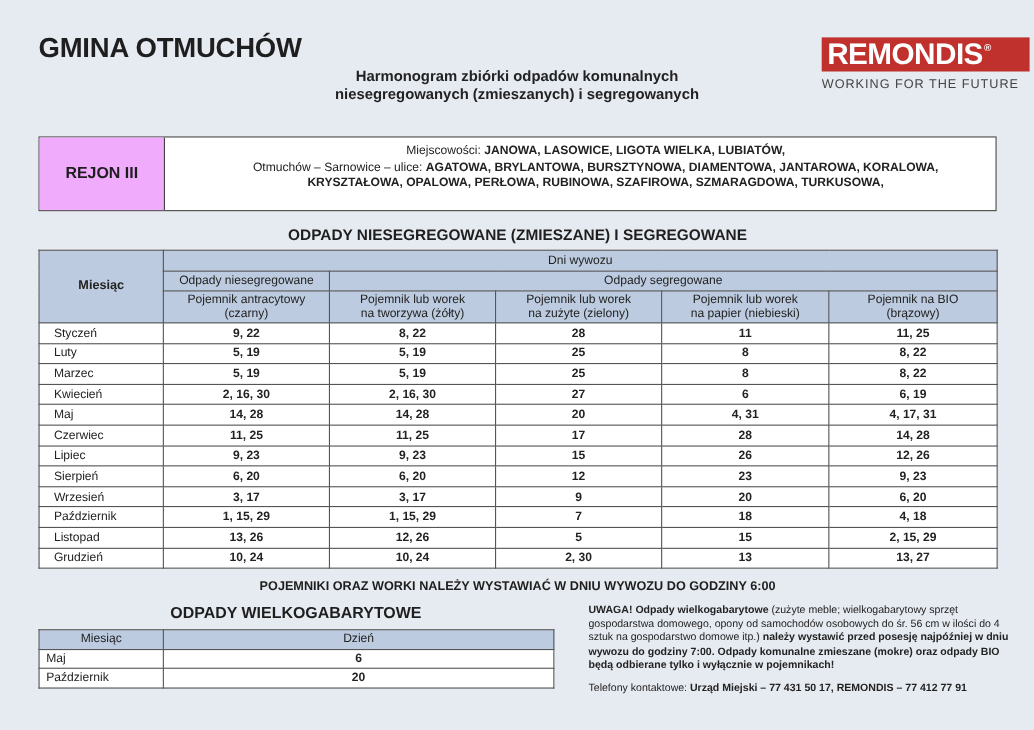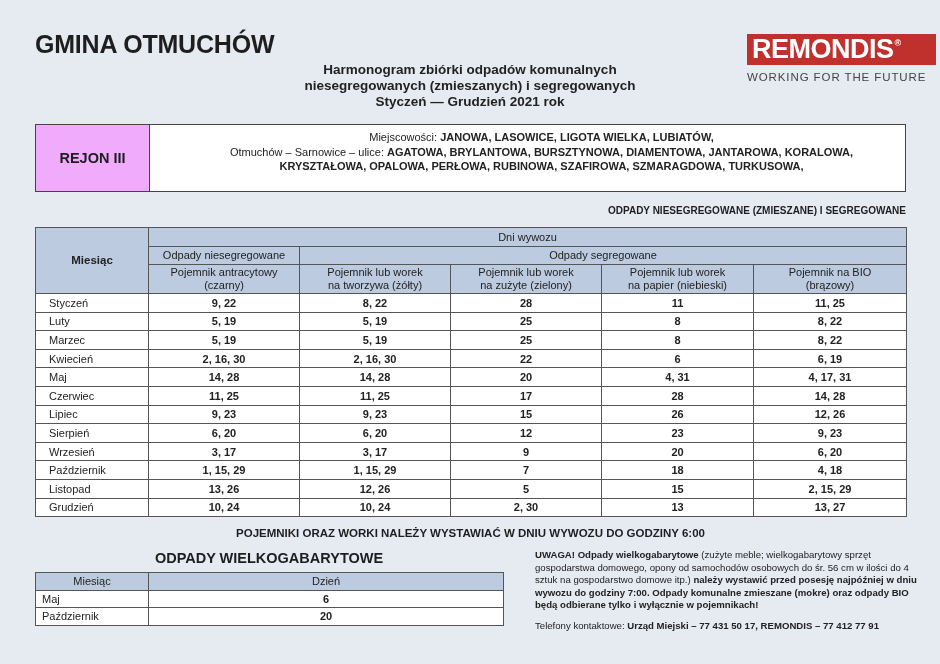--- a/index.html
+++ b/index.html
@@ -36,21 +36,21 @@
   .rejon-label {
     width: 113px; background: #f0abfc; border-right: 1.5px solid #444;
     display: flex; align-items: center; justify-content: center;
     font-weight: bold; font-size: 14.5px; color: #1e1e1e;
   }
   .rejon-text {
     flex: 1; text-align: center; font-size: 11px; line-height: 14.5px; padding-top: 5px; color: #222; padding-left: 28px;
   }
   .rejon-text b { font-weight: bold; }
   .section-title {
-    left: 35px; width: 871px; top: 205px; text-align: right; font-weight: bold; font-size: 10px; color: #1e1e1e;
+    left: 35px; width: 871px; top: 205px; text-align: center; font-weight: bold; font-size: 14px; color: #1e1e1e;
   }
   table { border-collapse: collapse; }
   .main-table {
     left: 35px; top: 227px; width: 871px;
     font-size: 11px; table-layout: fixed;
   }
   .main-table td, .main-table th {
     border: 1px solid #555; padding: 0; text-align: center;
   }
   .main-table th {
@@ -81,21 +81,20 @@
   }
 </style>
 </head>
 <body>
 
 <div class="abs gmina-title">GMINA OTMUCHÓW</div>
 
 <div class="abs subtitle">
   <div>Harmonogram zbiórki odpadów komunalnych</div>
   <div>niesegregowanych (zmieszanych) i segregowanych</div>
-  <div>Styczeń — Grudzień 2021 rok</div>
 </div>
 
 <div class="abs logo-box"><span>REMONDIS</span><sup>®</sup></div>
 <div class="abs logo-tag">WORKING FOR THE FUTURE</div>
 
 <div class="abs rejon">
   <div class="rejon-label">REJON III</div>
   <div class="rejon-text">
     <div><span>Miejscowości: </span><b>JANOWA, LASOWICE, LIGOTA WIELKA, LUBIATÓW,</b></div>
     <div><span>Otmuchów – Sarnowice – ulice: </span><b>AGATOWA, BRYLANTOWA, BURSZTYNOWA, DIAMENTOWA, JANTAROWA, KORALOWA,</b></div>
@@ -168,21 +167,21 @@
         <td>5, 19</td>
         <td>5, 19</td>
         <td>25</td>
         <td>8</td>
         <td>8, 22</td>
       </tr>
     <tr>
         <td class="month">Kwiecień</td>
         <td>2, 16, 30</td>
         <td>2, 16, 30</td>
-        <td>22</td>
+        <td>27</td>
         <td>6</td>
         <td>6, 19</td>
       </tr>
     <tr>
         <td class="month">Maj</td>
         <td>14, 28</td>
         <td>14, 28</td>
         <td>20</td>
         <td>4, 31</td>
         <td>4, 17, 31</td>

